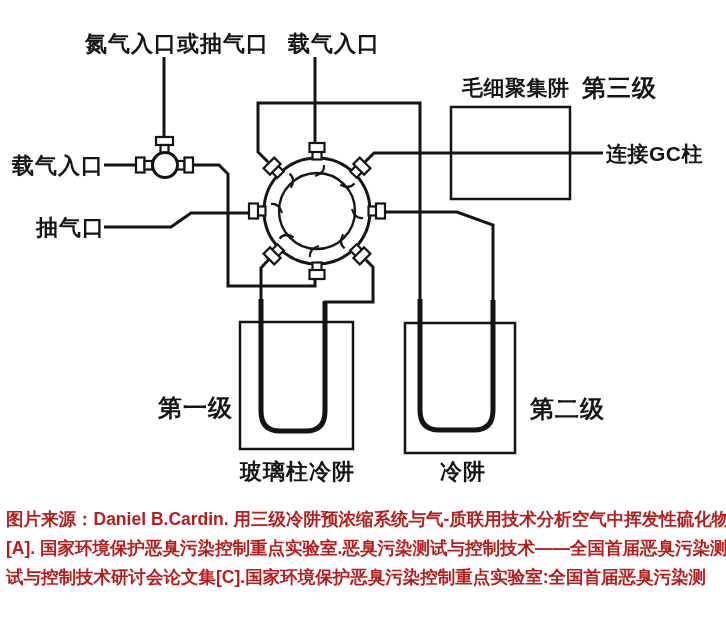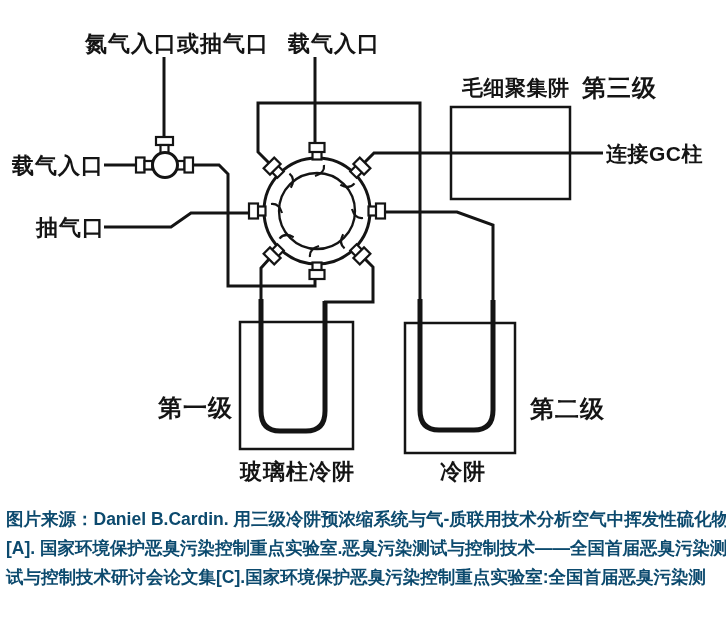--- a/index.html
+++ b/index.html
@@ -4,21 +4,21 @@
 <style>
   html,body{margin:0;padding:0;background:#ffffff;}
   body{width:726px;height:638px;overflow:hidden;font-family:"Liberation Sans",sans-serif;}
   .page{position:relative;width:726px;height:638px;background:#fff;}
   svg{display:block;}
   svg text{font-family:"Liberation Sans","DejaVu Sans",sans-serif;font-weight:bold;fill:#141414;}
   .lbl{font-size:22px;letter-spacing:1px;}
   .lbl-sm{font-size:21px;letter-spacing:0.5px;}
   .stage{font-size:24px;letter-spacing:1px;}
   .gc{font-size:21px;letter-spacing:0.5px;}
-  .citation{padding:8px 4px 0 6px;color:#0c4a6e;font-weight:bold;
+  .citation{padding:8px 4px 0 6px;color:#b91c1c;font-weight:bold;
             font-size:17.5px;line-height:29px;letter-spacing:0;}
   .citation div{white-space:nowrap;}
 </style>
 </head>
 <body>
 
 <div class="page">
 
   <svg width="726" height="497" viewBox="0 0 726 497">
 

